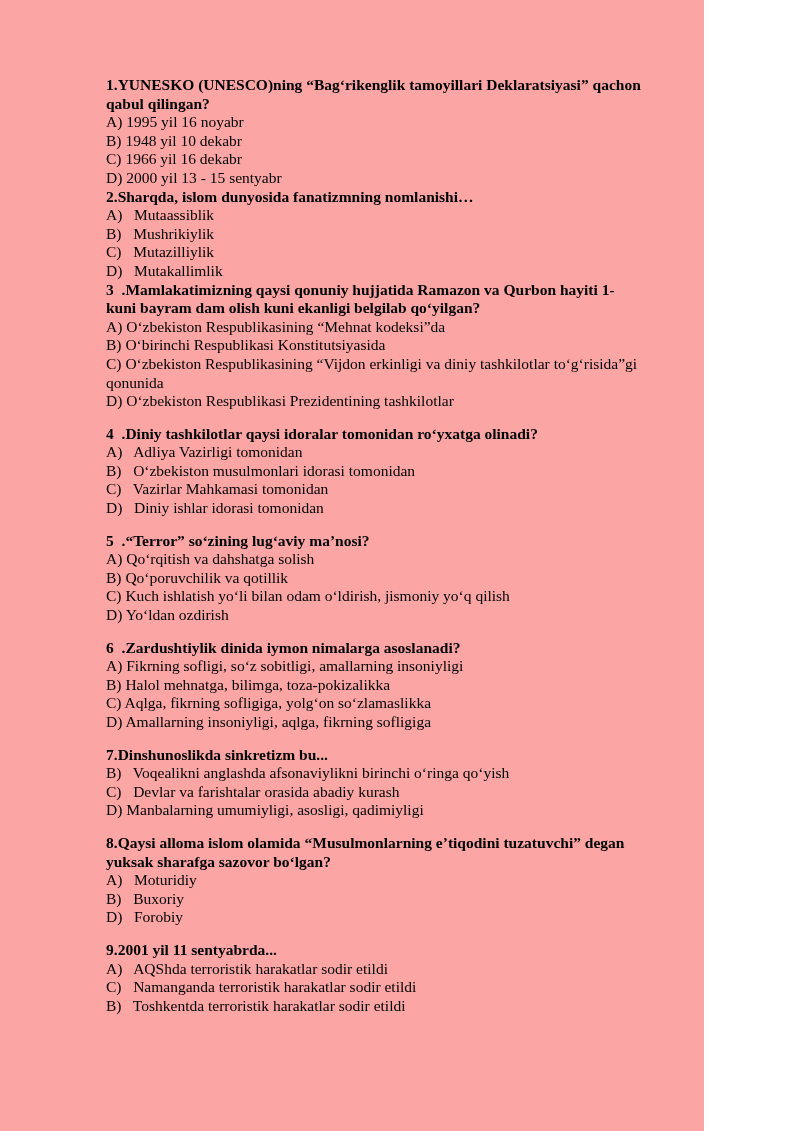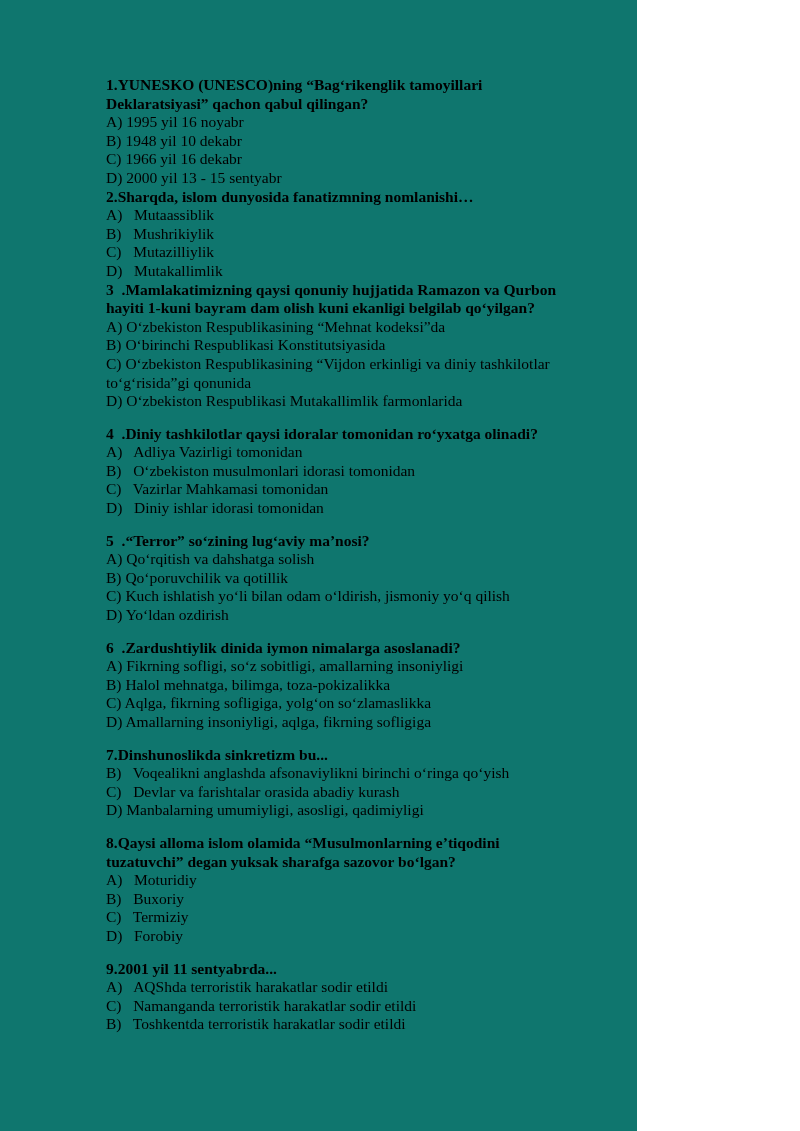--- a/index.html
+++ b/index.html
@@ -2,23 +2,23 @@
 <html><head>
 <meta charset="utf-8">
 <style>
   html, body {
     margin: 0;
     padding: 0;
     background: #ffffff;
   }
   .page {
     position: relative;
-    width: 637px;
+    width: 704px;
     height: 1131px;
-    background: #0f766e;
+    background: #fca5a5;
     overflow: hidden;
   }
   .content {
     box-sizing: border-box;
     padding: 76px 62px 0 106px;
     font-family: "Liberation Serif", serif;
     font-size: 15.5px;
     line-height: 18.6px;
     color: #000000;
   }
@@ -53,21 +53,21 @@
       <p class="option">B)   Mushrikiylik</p>
       <p class="option">C)   Mutazilliylik</p>
       <p class="option">D)   Mutakallimlik</p>
     </section>
 
     <section class="question">
       <p class="q-header">3  .Mamlakatimizning qaysi qonuniy hujjatida Ramazon va Qurbon hayiti 1-kuni bayram dam olish kuni ekanligi belgilab qo‘yilgan?</p>
       <p class="option">A) O‘zbekiston Respublikasining “Mehnat kodeksi”da</p>
       <p class="option">B) O‘birinchi Respublikasi Konstitutsiyasida</p>
       <p class="option">C) O‘zbekiston Respublikasining “Vijdon erkinligi va diniy tashkilotlar to‘g‘risida”gi qonunida</p>
-      <p class="option">D) O‘zbekiston Respublikasi Mutakallimlik farmonlarida</p>
+      <p class="option">D) O‘zbekiston Respublikasi Prezidentining tashkilotlar</p>
     </section>
 
     <section class="question gap">
       <p class="q-header">4  .Diniy tashkilotlar qaysi idoralar tomonidan ro‘yxatga olinadi?</p>
       <p class="option">A)   Adliya Vazirligi tomonidan</p>
       <p class="option">B)   O‘zbekiston musulmonlari idorasi tomonidan</p>
       <p class="option">C)   Vazirlar Mahkamasi tomonidan</p>
       <p class="option">D)   Diniy ishlar idorasi tomonidan</p>
     </section>
 
@@ -91,21 +91,20 @@
       <p class="q-header">7.Dinshunoslikda sinkretizm bu...</p>
       <p class="option">B)   Voqealikni anglashda afsonaviylikni birinchi o‘ringa qo‘yish</p>
       <p class="option">C)   Devlar va farishtalar orasida abadiy kurash</p>
       <p class="option">D) Manbalarning umumiyligi, asosligi, qadimiyligi</p>
     </section>
 
     <section class="question gap">
       <p class="q-header">8.Qaysi alloma islom olamida “Musulmonlarning e’tiqodini tuzatuvchi” degan yuksak sharafga sazovor bo‘lgan?</p>
       <p class="option">A)   Moturidiy</p>
       <p class="option">B)   Buxoriy</p>
-      <p class="option">C)   Termiziy</p>
       <p class="option">D)   Forobiy</p>
     </section>
 
     <section class="question gap">
       <p class="q-header">9.2001 yil 11 sentyabrda...</p>
       <p class="option">A)   AQShda terroristik harakatlar sodir etildi</p>
       <p class="option">C)   Namanganda terroristik harakatlar sodir etildi</p>
       <p class="option">B)   Toshkentda terroristik harakatlar sodir etildi</p>
     </section>
 

